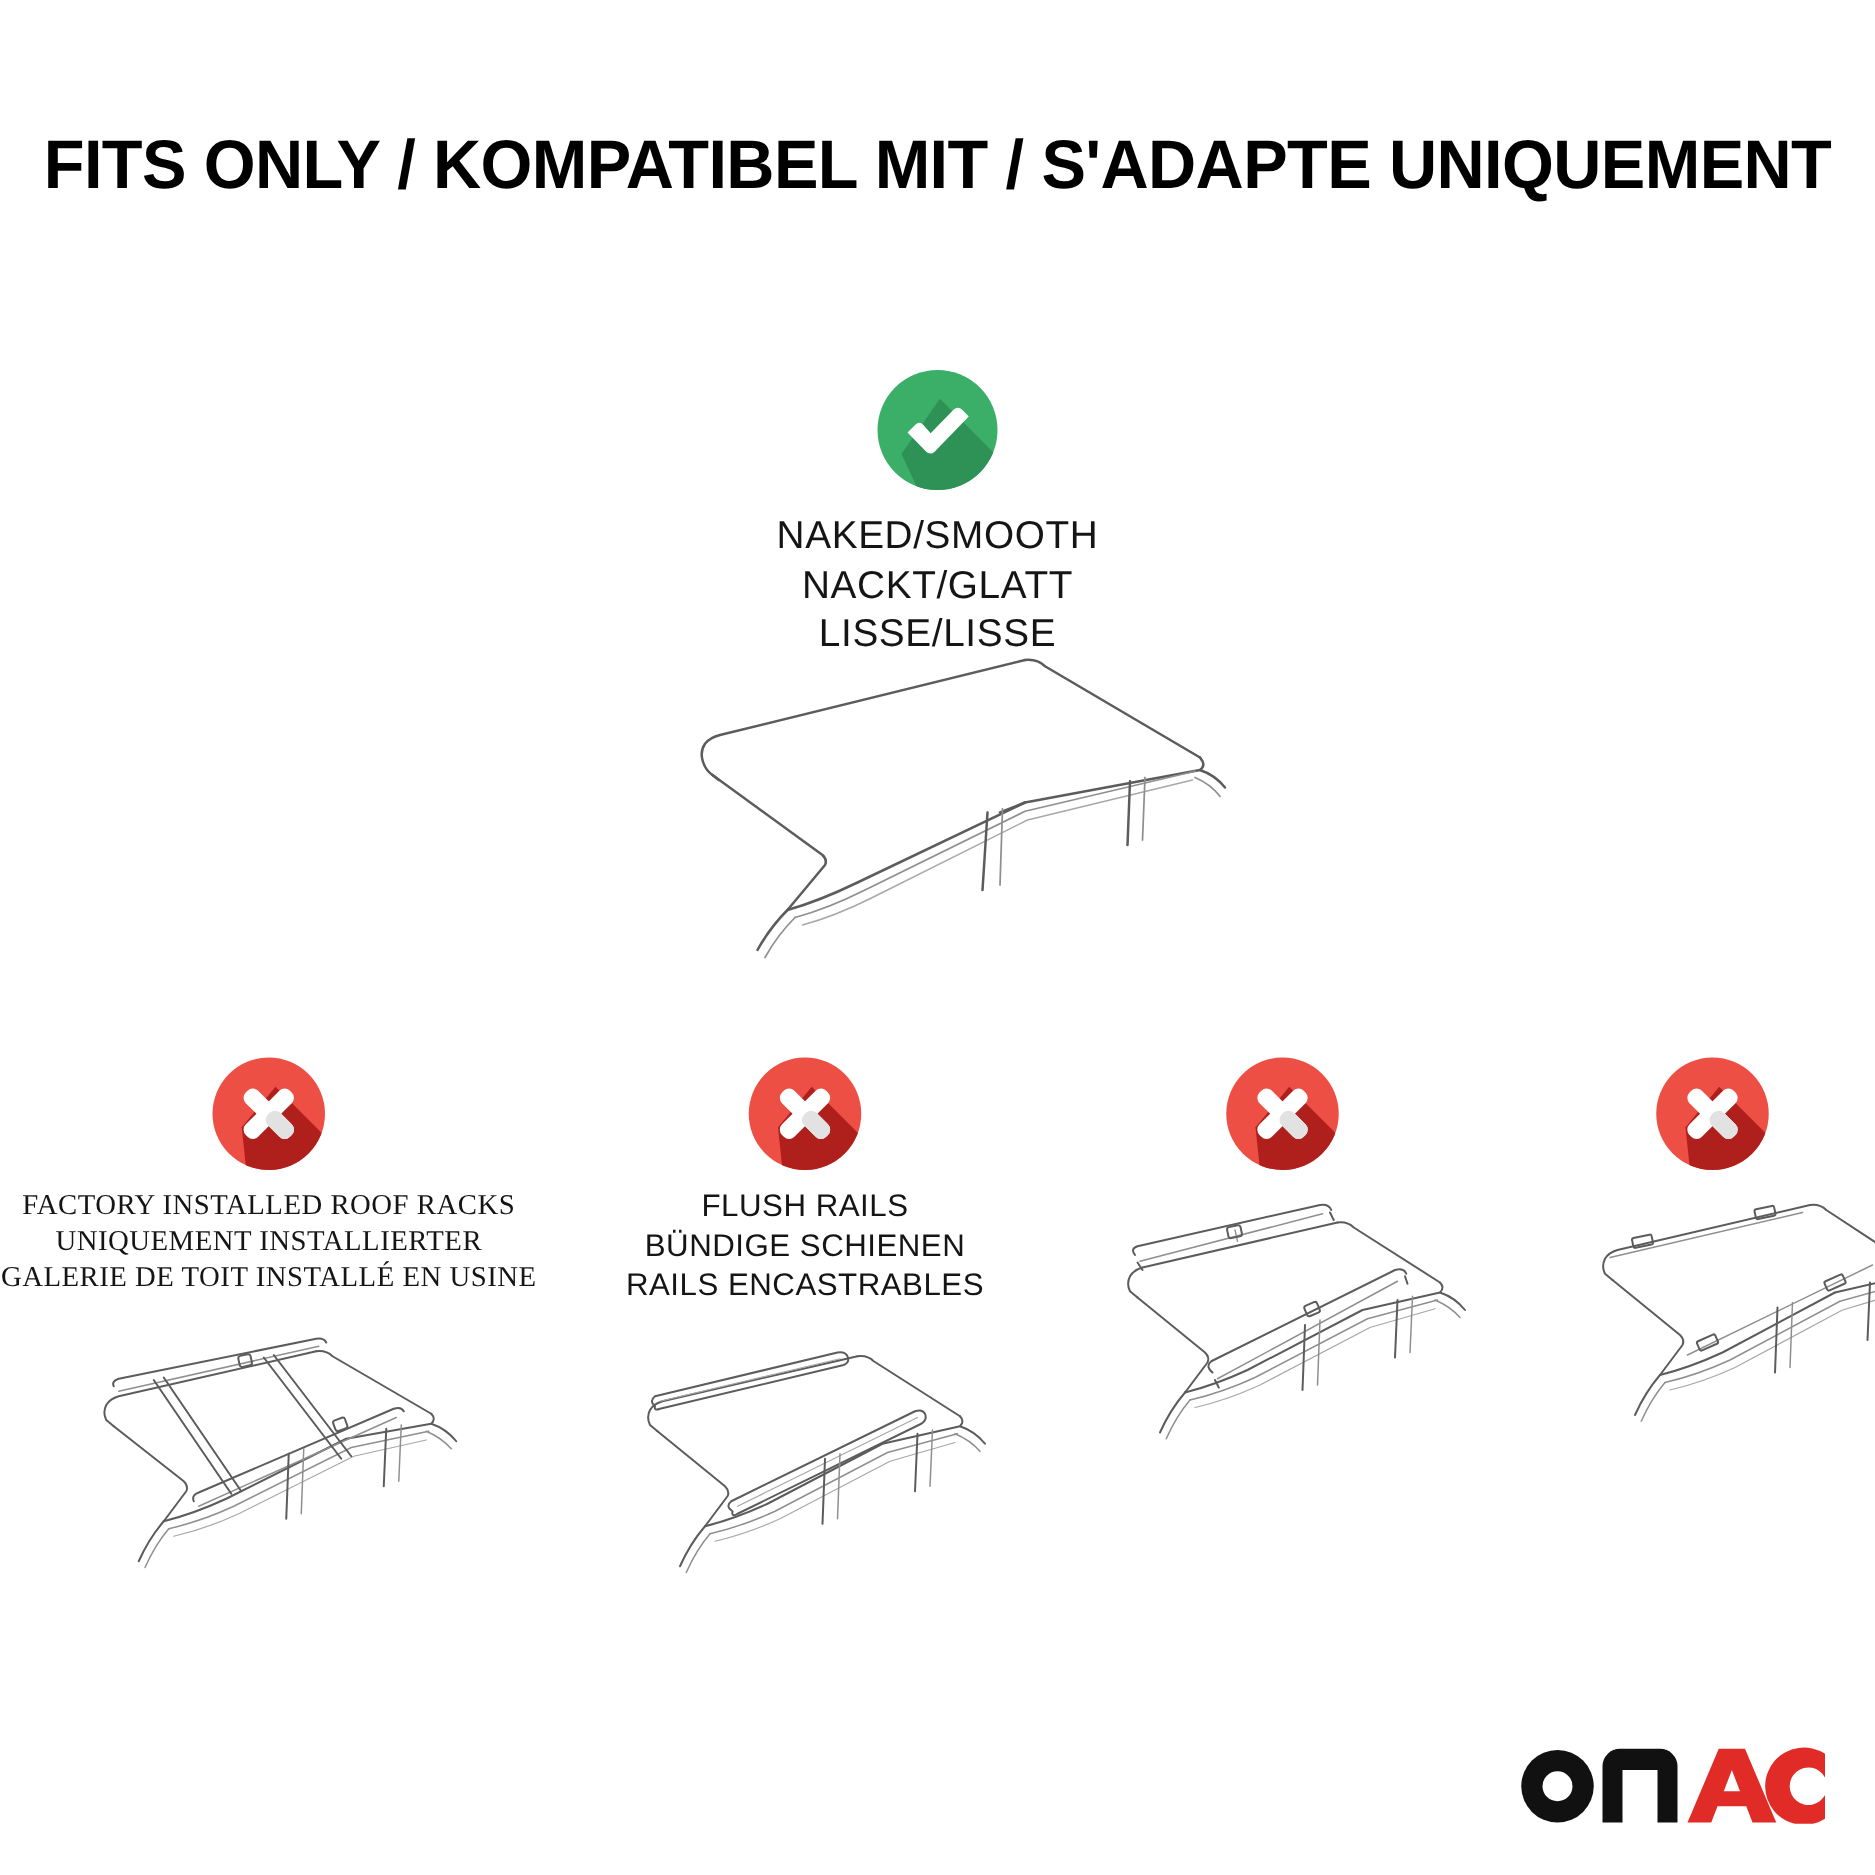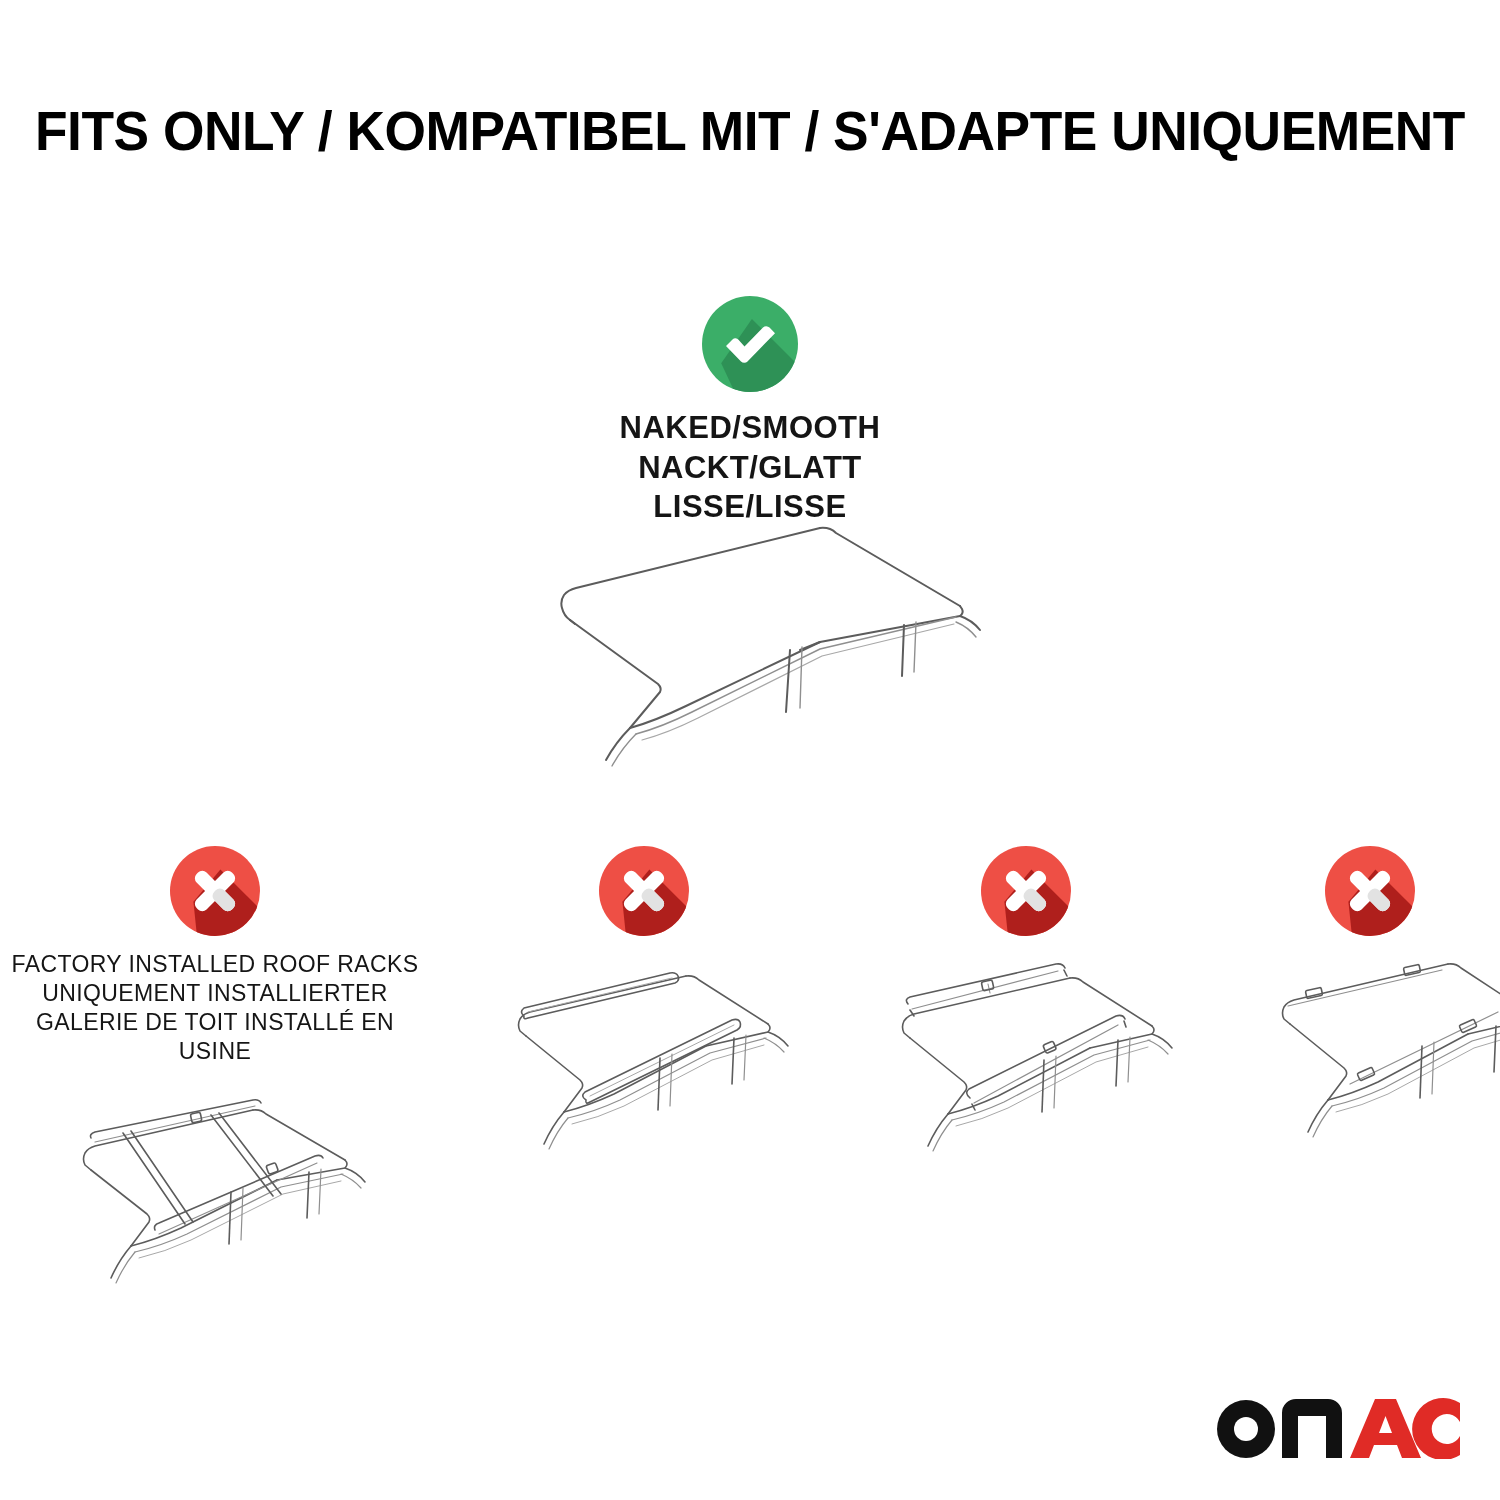--- a/index.html
+++ b/index.html
@@ -76,21 +76,21 @@
     inset: 0;
   }
   .badge .mark svg { width: 100%; height: 100%; display: block; }
 
   .hero-caption {
     margin-top: 16px;
     font-size: 31px;
     line-height: 1.28;
     letter-spacing: 0.5px;
     color: #151515;
-    font-weight: 700;
+    font-weight: 400;
   }
 
   .hero-art {
     position: absolute;
     left: 0;
     top: 516px;
     width: 1500px;
     text-align: center;
   }
   .hero-art svg { display: inline-block; }
@@ -101,21 +101,21 @@
     left: 0;
     top: 846px;
     width: 1500px;
     display: flex;
     align-items: flex-start;
   }
   .col {
     text-align: center;
     position: relative;
   }
-  .col.c1 { width: 430px; margin-left: 0px;  }
+  .col.c1 { width: 430px; margin-left: 0px; font-family: Liberation Serif, serif;  }
   .col.c2 { width: 376px; margin-left: 26px; }
   .col.c3 { width: 376px; margin-left: 6px;  }
   .col.c4 { width: 256px; margin-left: 28px; }
 
   .col-caption {
     margin-top: 14px;
     font-size: 25px;
     line-height: 1.26;
     letter-spacing: 0.4px;
     color: #151515;
@@ -263,20 +263,25 @@
       <div class="mark">
         <svg viewBox="0 0 90 90" xmlns="http://www.w3.org/2000/svg">
           <g transform="rotate(45 45 45)">
             <rect x="38" y="20" width="14" height="50" rx="6" fill="#ffffff"></rect>
             <rect x="20" y="38" width="50" height="14" rx="6" fill="#ffffff"></rect>
             <rect x="45" y="38" width="25" height="14" rx="6" fill="#e2e2e2"></rect>
           </g>
         </svg>
       </div>
     </div>
+    <div class="col-caption">
+      <div>FLUSH RAILS</div>
+      <div>BÜNDIGE SCHIENEN</div>
+      <div>RAILS ENCASTRABLES</div>
+    </div>
     <div class="col-art">
       <svg width="380" height="220" viewBox="0 0 380 220" xmlns="http://www.w3.org/2000/svg" fill="none" stroke="#5c5c5c" stroke-width="1.6" stroke-linecap="round" stroke-linejoin="round">
         <path d="M230 22 Q238 21 243 26 L312 70"></path>
         <path d="M230 22 L74 58 Q67 60 64 65 Q61 71 64 77 L70 82"></path>
         <path d="M70 82 L124 126 Q128 130 126 134 L108 158"></path>
         <path d="M108 158 Q132 152 158 140 L250 92"></path>
         <path d="M312 70 Q316 74 312 78 L250 92"></path>
         <path d="M112 164 Q138 158 164 146 L254 99 L310 84" stroke="#8f8f8f" stroke-width="1.2"></path>
         <path d="M116 170 Q142 164 168 152 L256 106 L308 91" stroke="#a8a8a8" stroke-width="1"></path>
 

